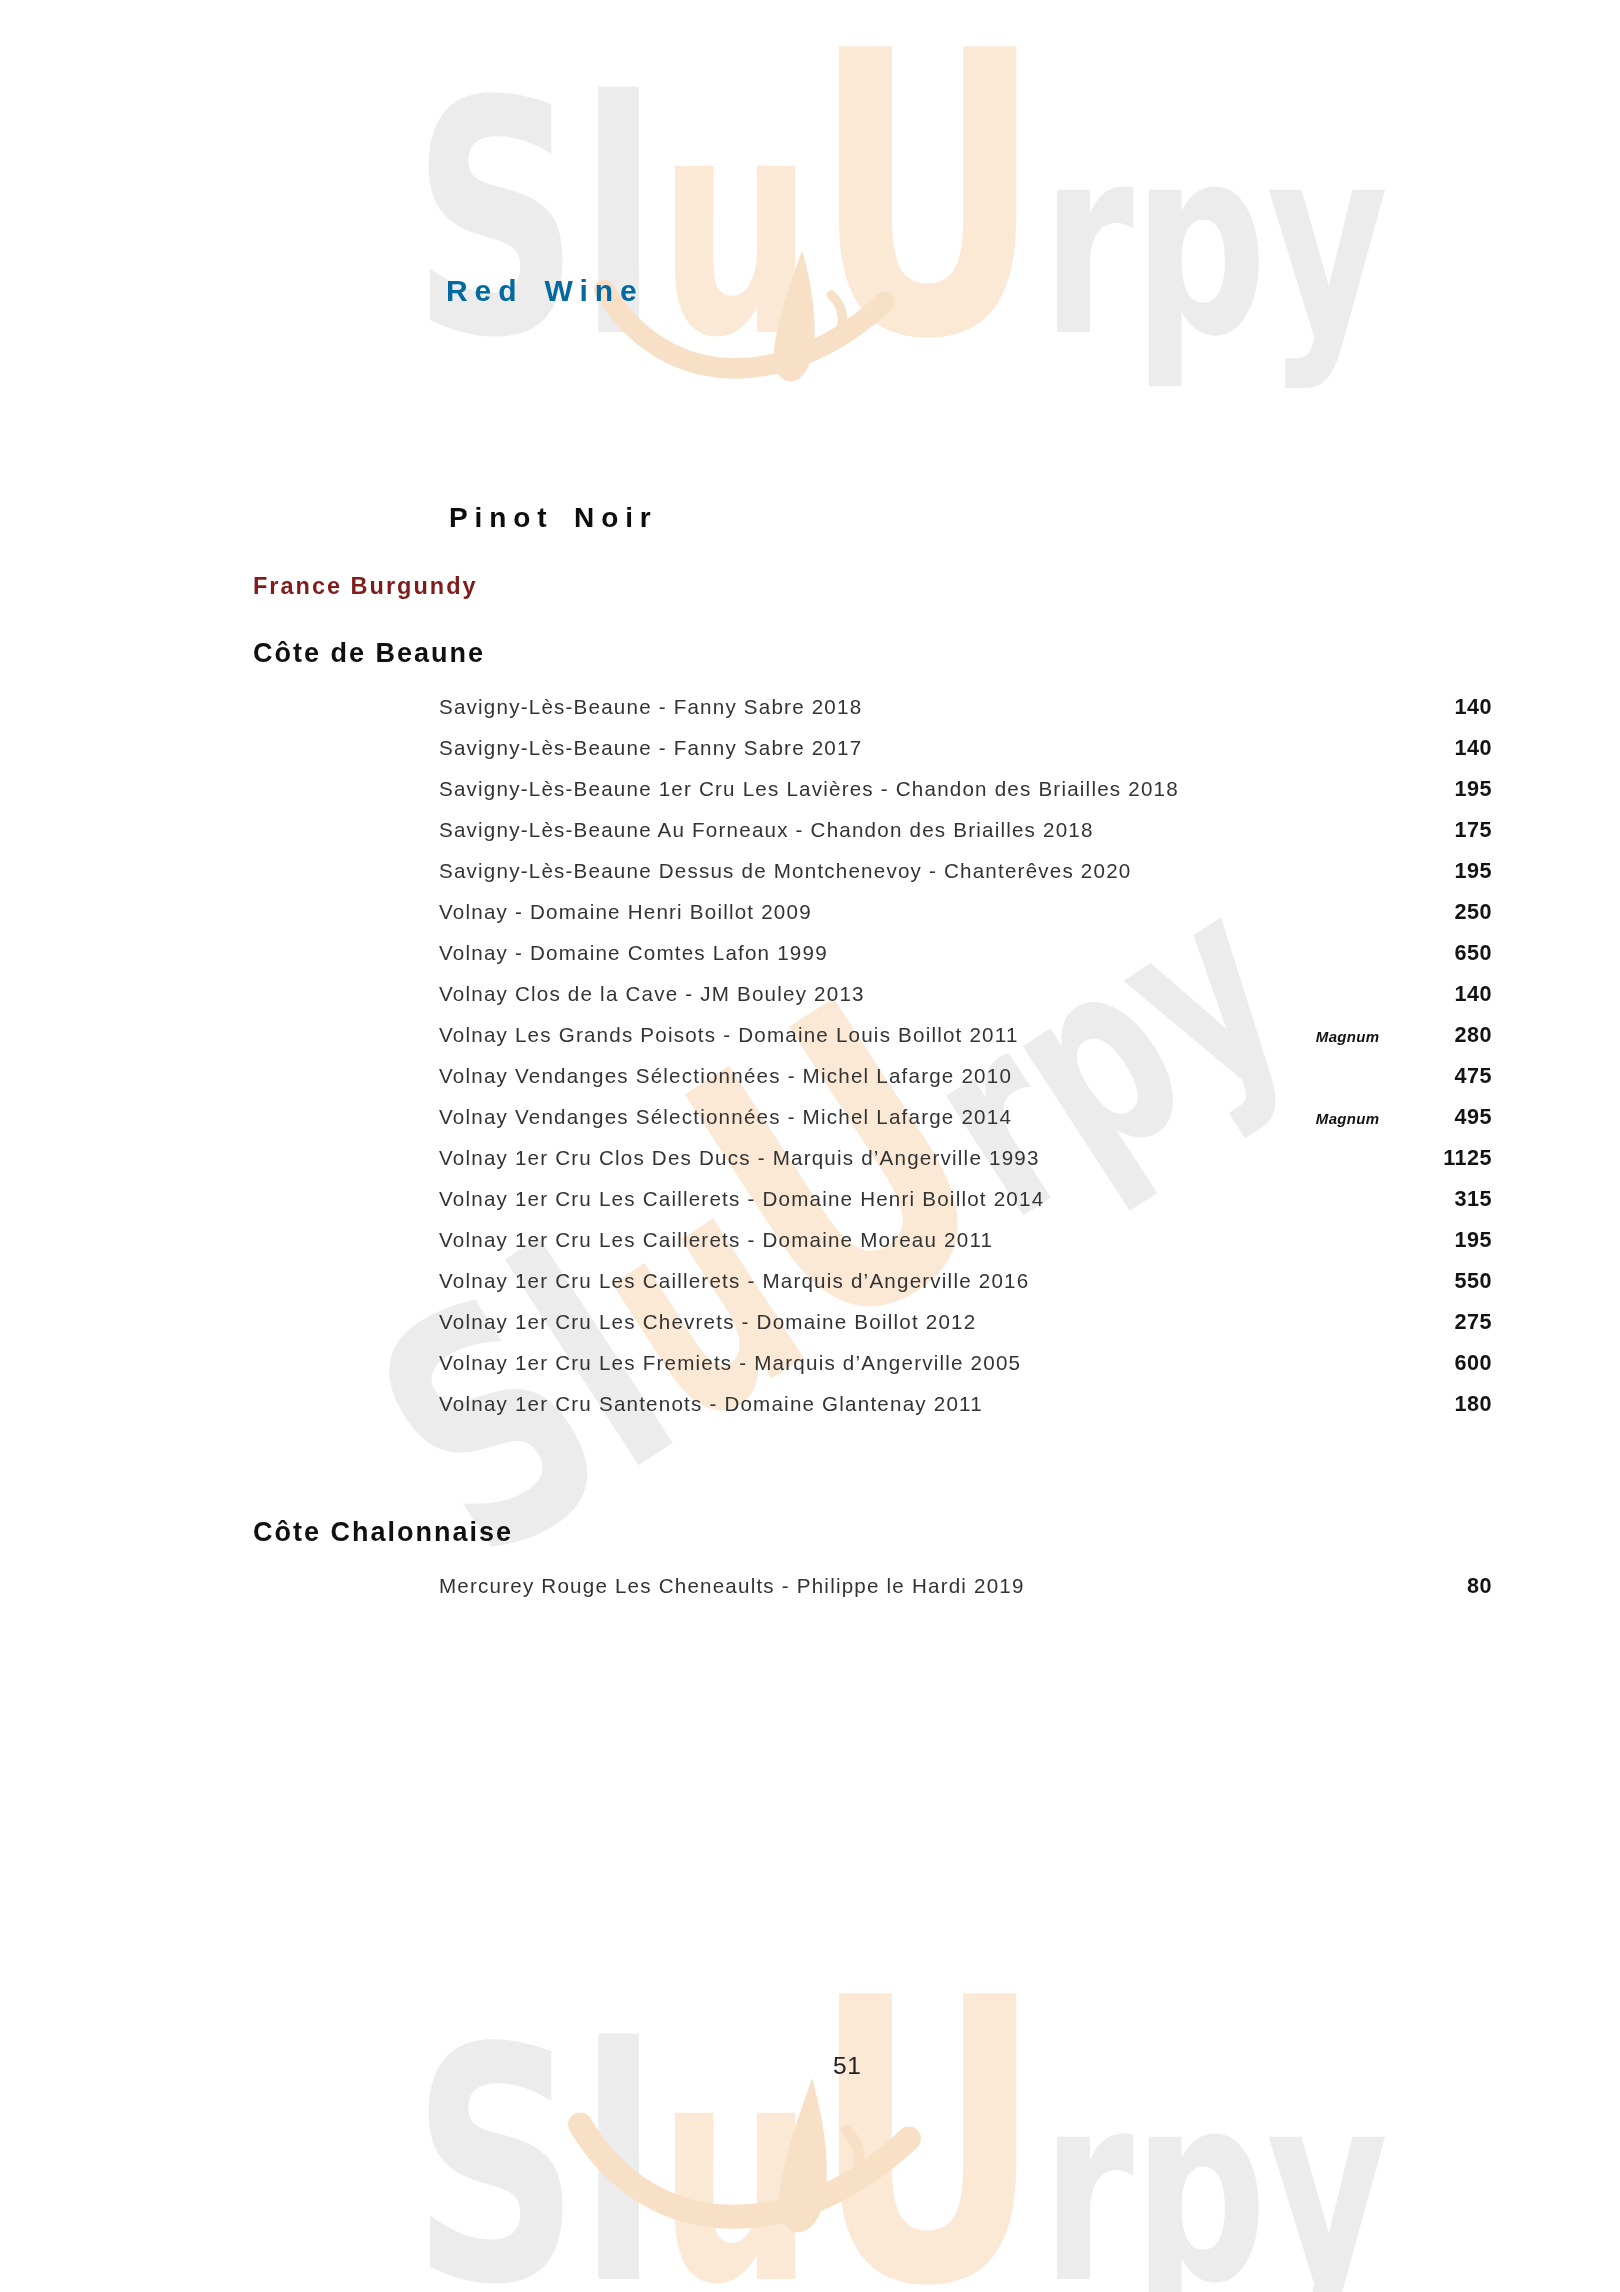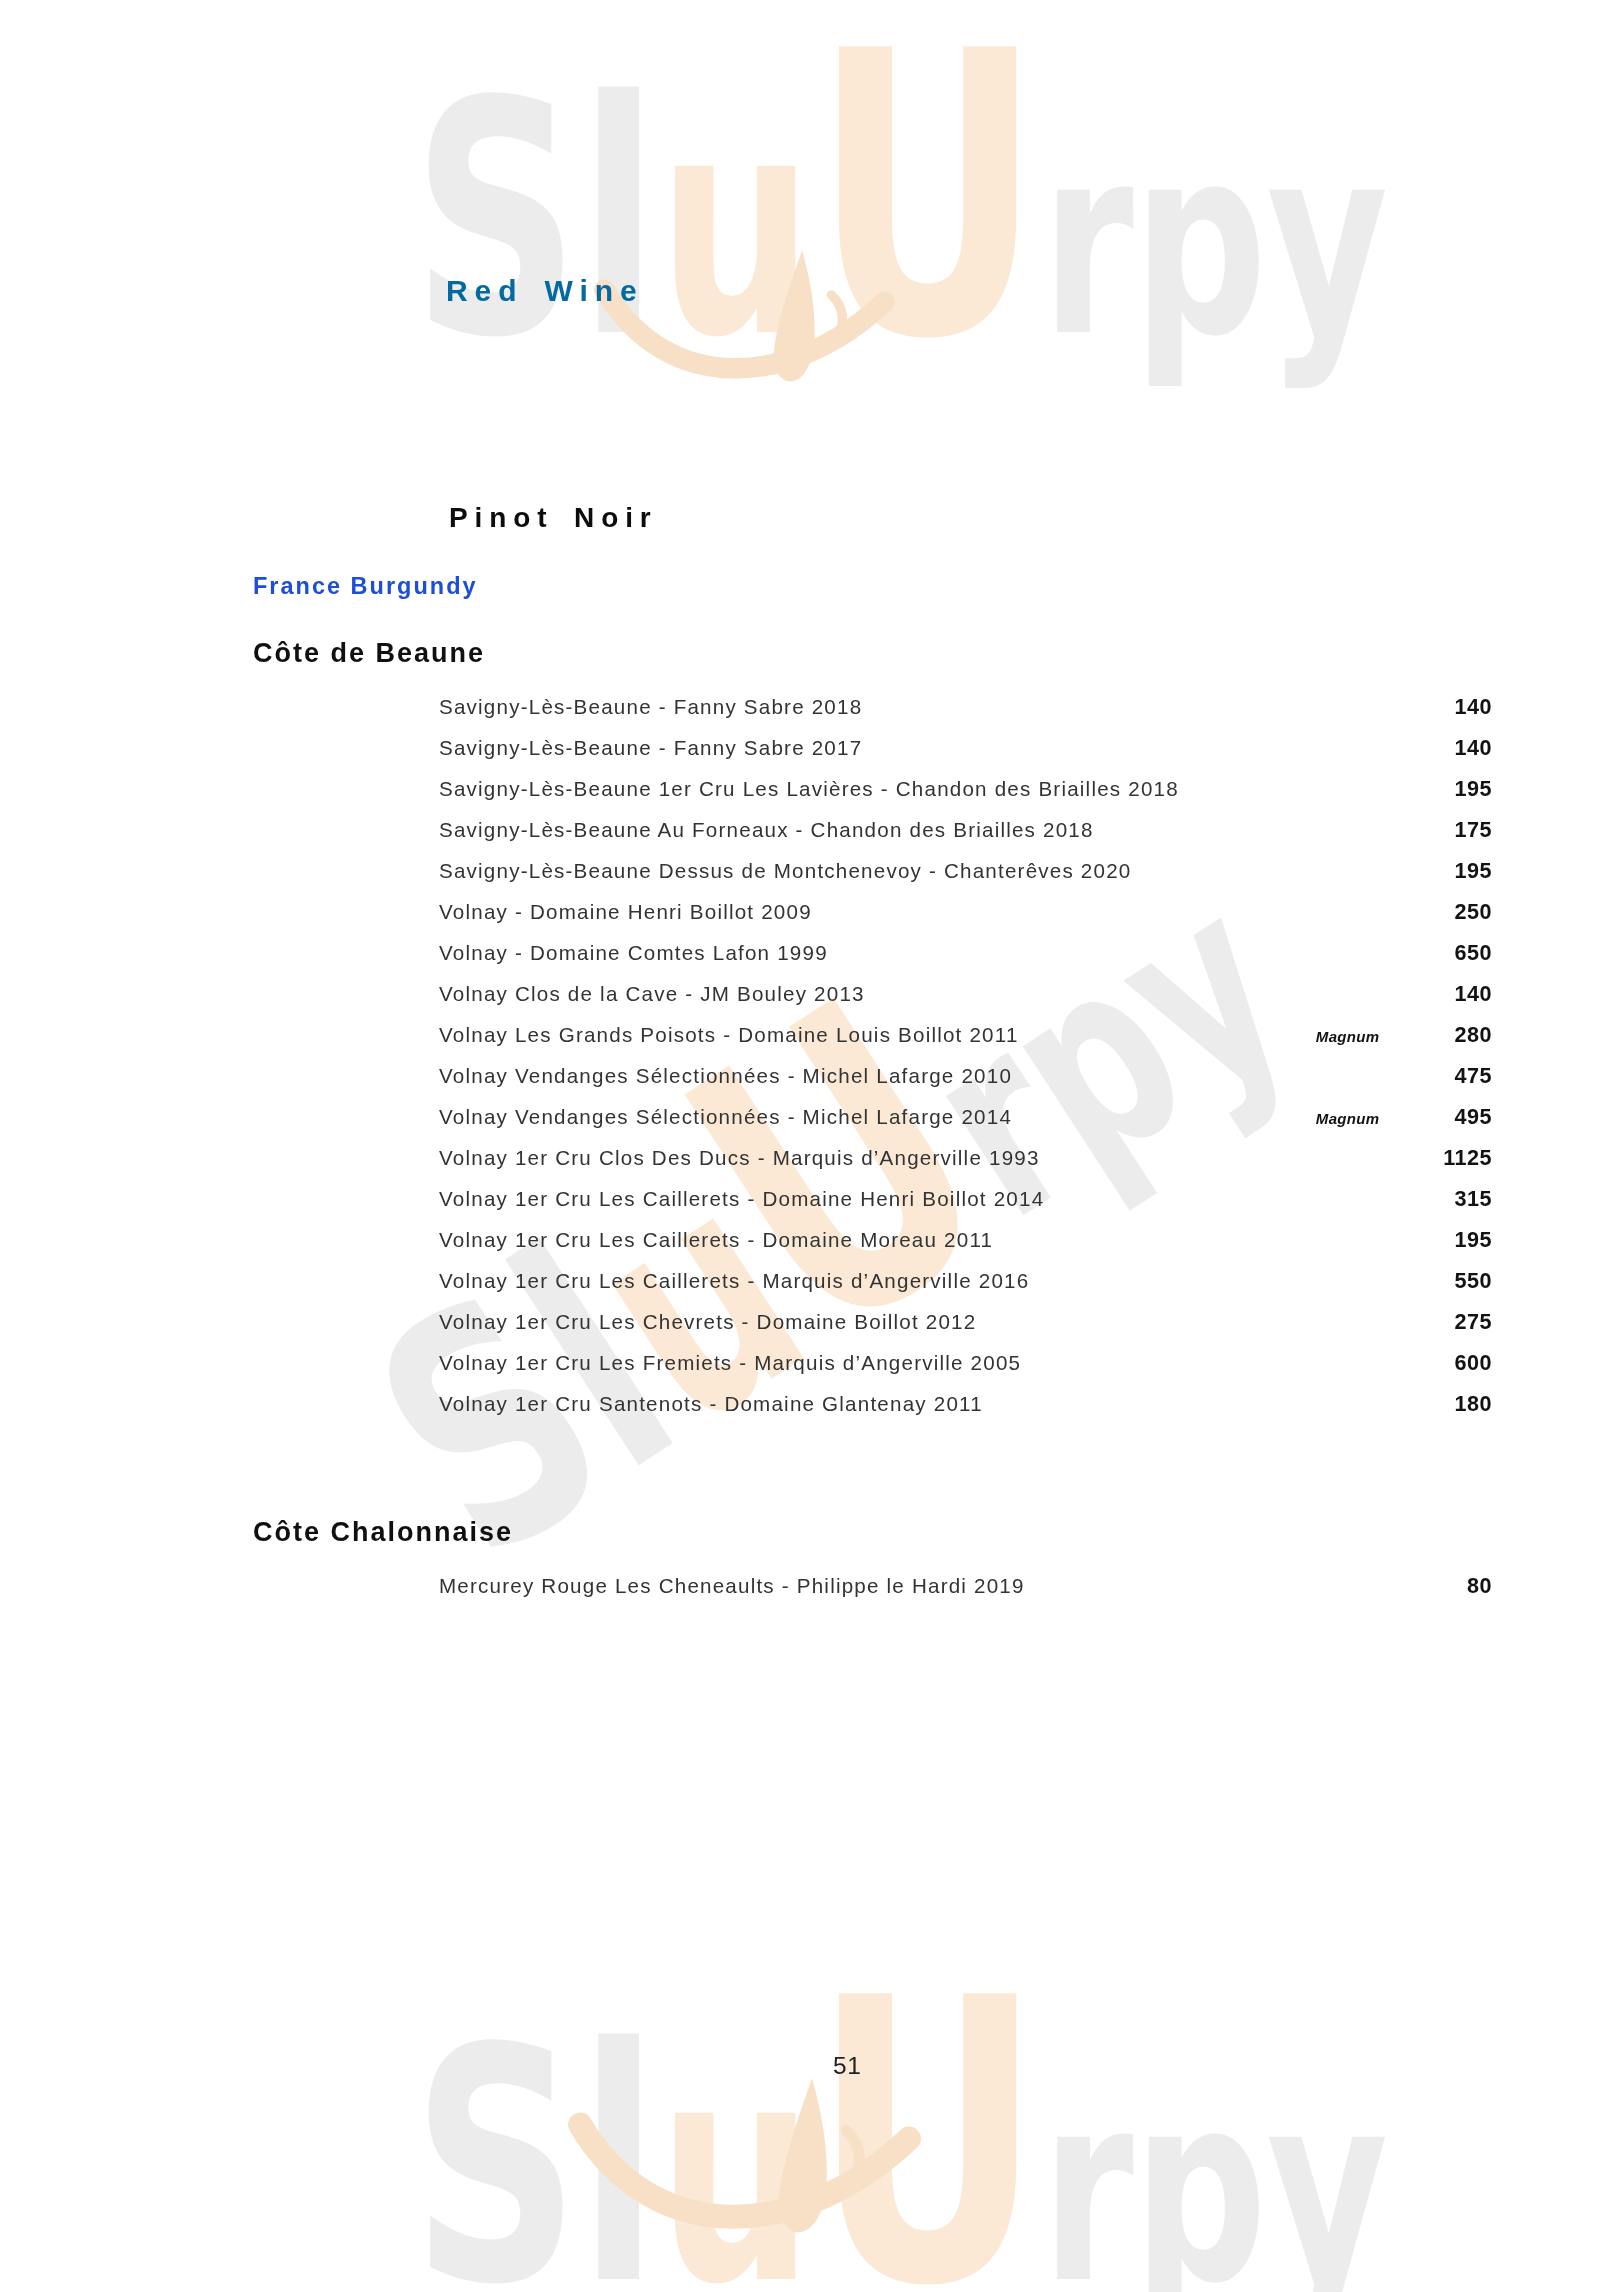--- a/index.html
+++ b/index.html
@@ -47,21 +47,21 @@
     font-size:30px;font-weight:700;color:#0369a1;
     letter-spacing:6.9px;word-spacing:5.9px;
   }
   .grape-heading{
     position:absolute;left:449px;top:502px;
     font-size:28px;font-weight:700;color:#0d0d0d;
     letter-spacing:6.9px;word-spacing:5.9px;
   }
   .region-heading{
     position:absolute;left:253px;top:573px;
-    font-size:23.5px;font-weight:700;color:#1d4ed8;
+    font-size:23.5px;font-weight:700;color:#7f1d1d;
     letter-spacing:2px;
   }
 
   .section{position:absolute;left:253px;width:1239px;}
   .section-0{top:639px;}
   .section-1{top:1518px;}
   .section-heading{
     font-size:27px;font-weight:700;color:#101010;
     letter-spacing:2px;line-height:28px;
   }

